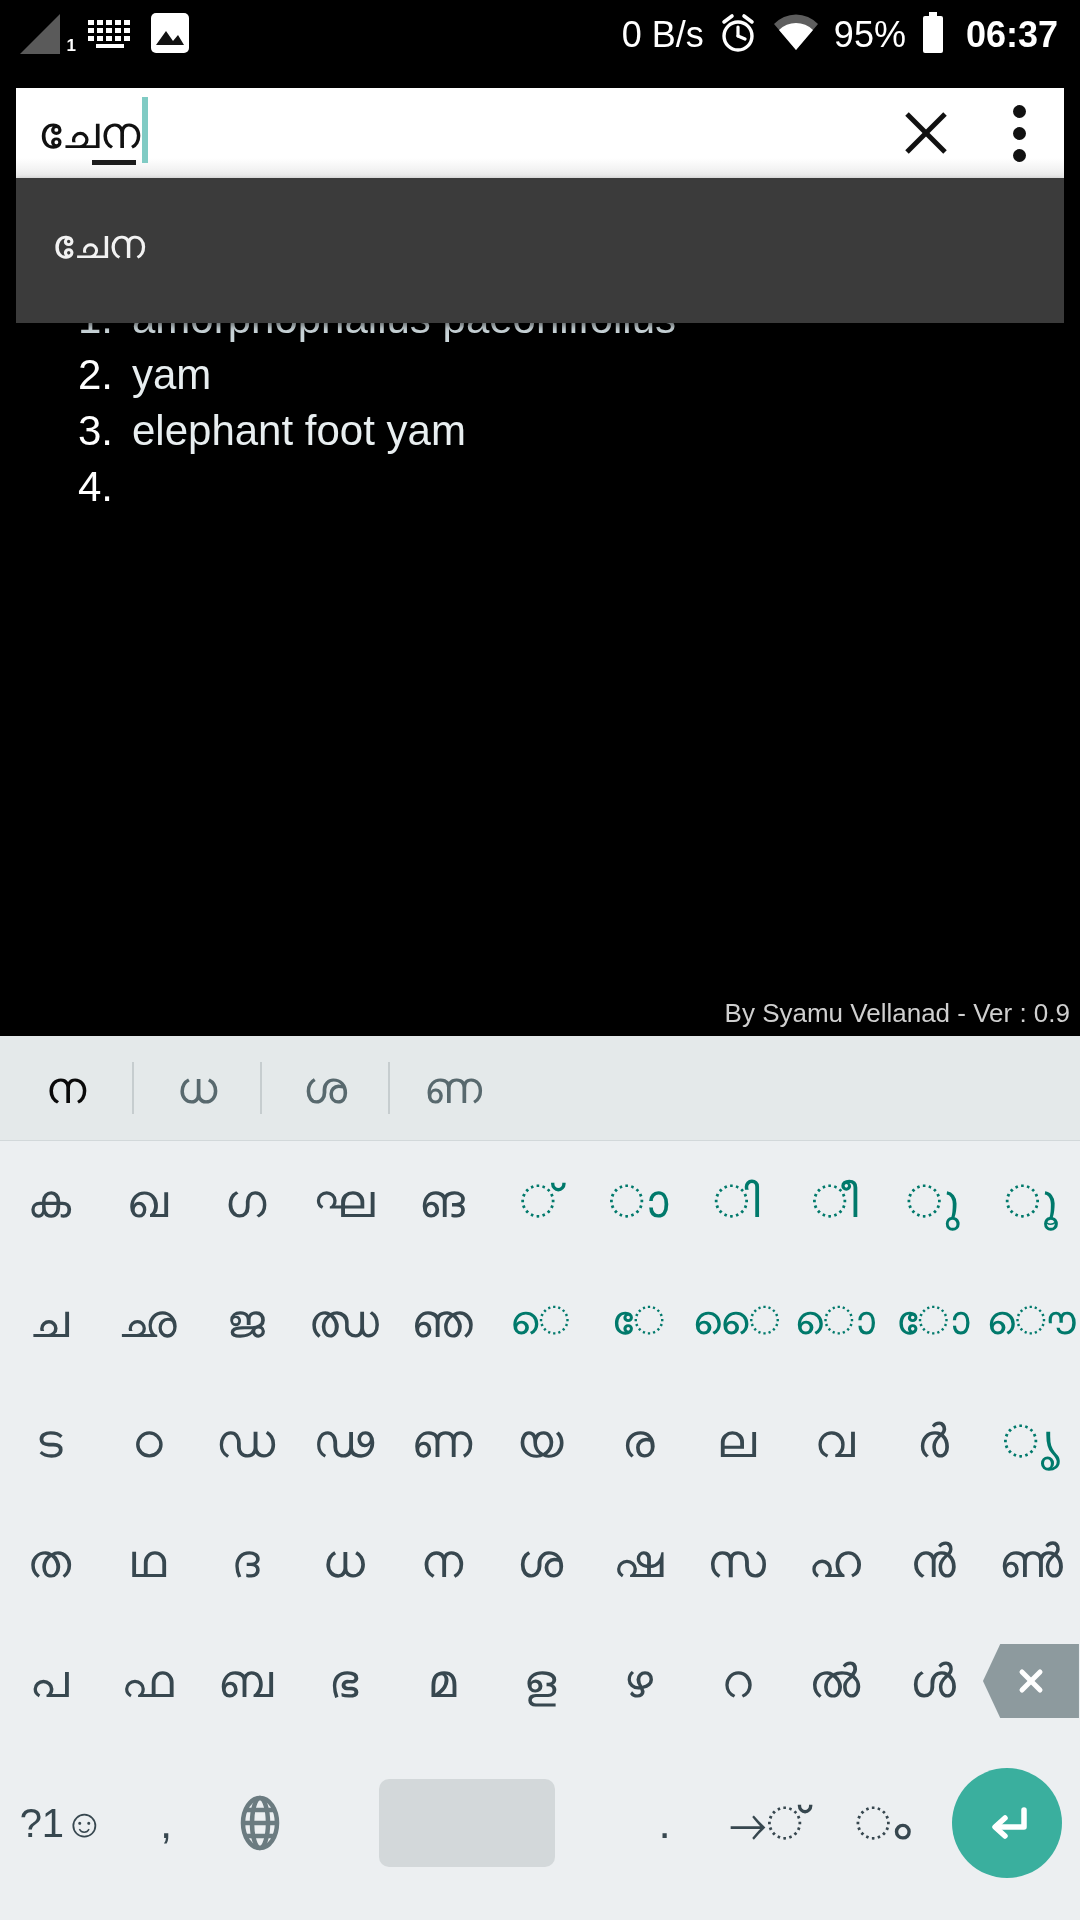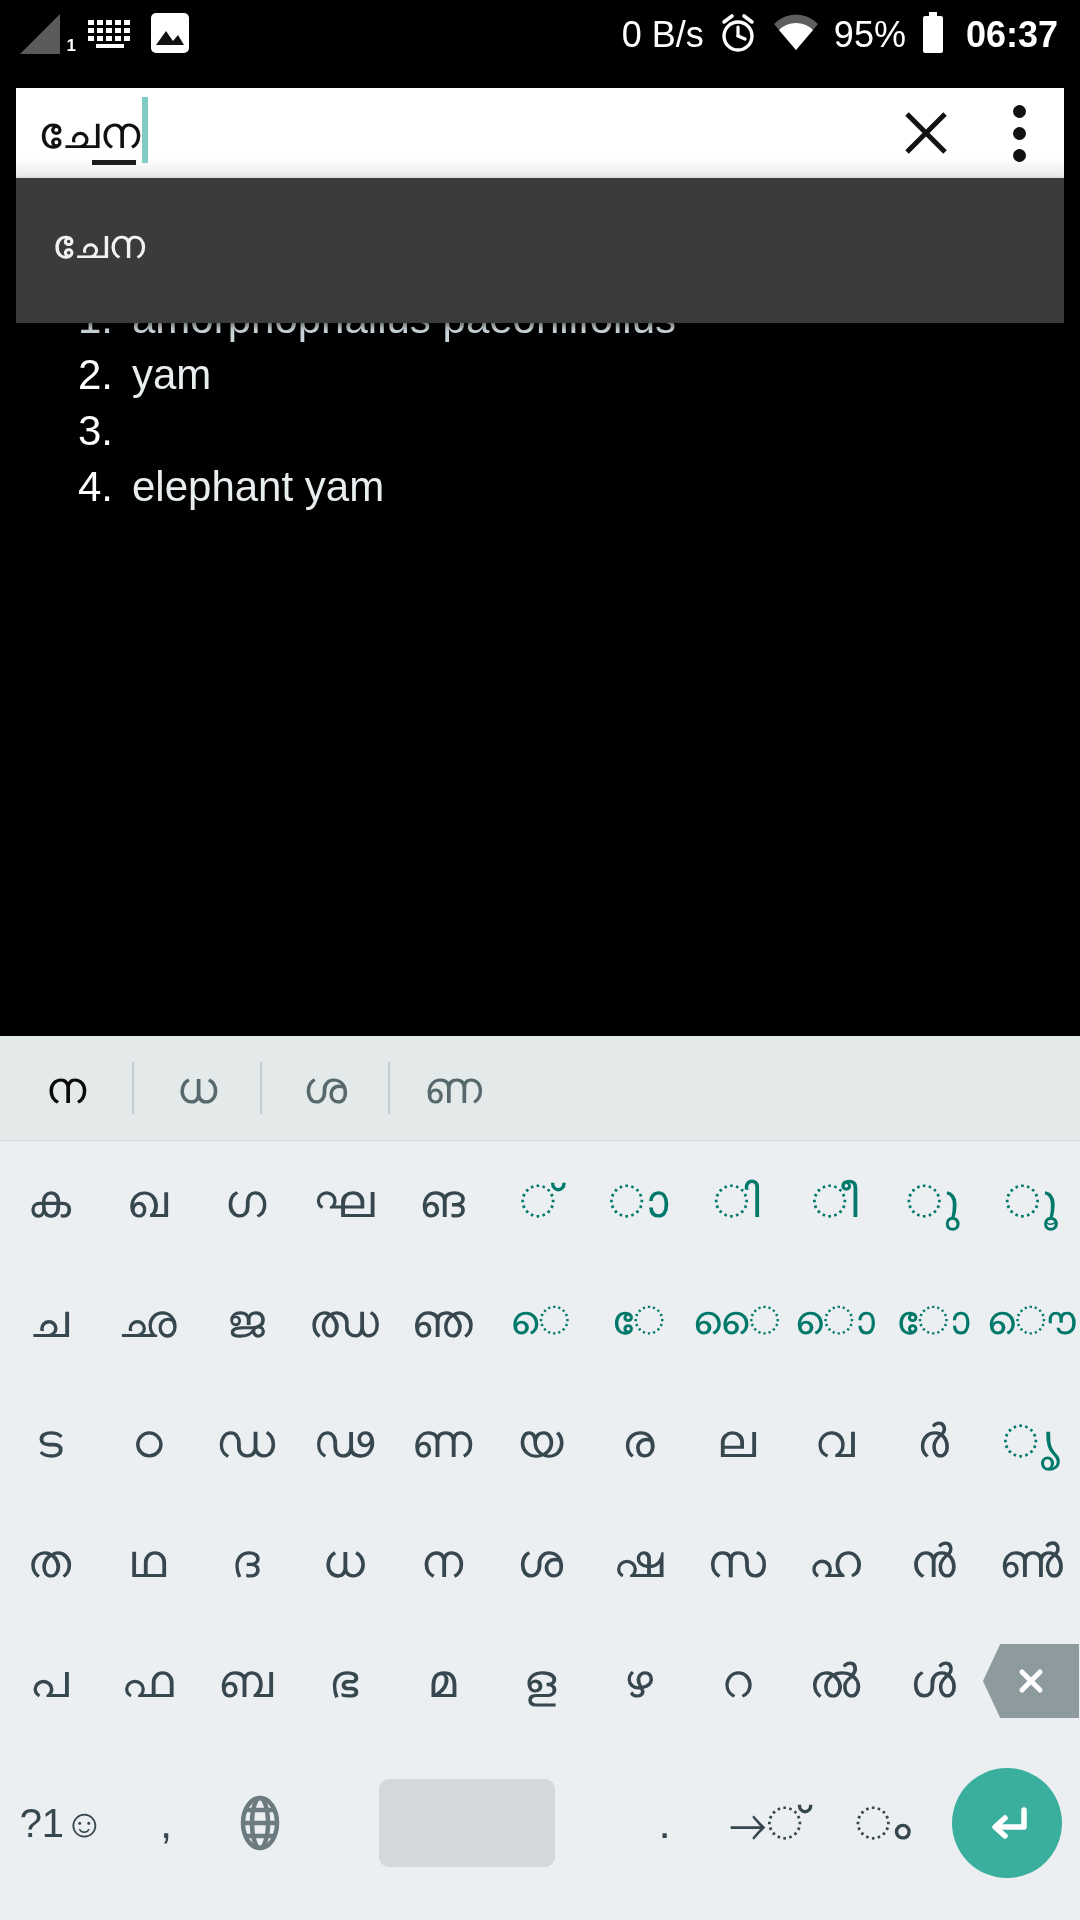--- a/index.html
+++ b/index.html
@@ -236,24 +236,24 @@
     <div class="res-row dim">
       <span class="res-num">1.</span>
       <span class="res-txt">amorphophallus paeoniifolius</span>
     </div>
     <div class="res-row">
       <span class="res-num">2.</span>
       <span class="res-txt">yam</span>
     </div>
     <div class="res-row">
       <span class="res-num">3.</span>
+      <span class="res-txt">elephant foot yam</span>
     </div>
     <div class="res-row">
       <span class="res-num">4.</span>
-      <span class="res-txt">elephant yam</span>
     </div>
   </div>
 
   <div class="searchbar">
     <div class="search-text-wrap">
       <span class="search-value">
         <span>ചേന</span>
         <span class="compose-underline"></span>
       </span>
       <span class="caret"></span>
@@ -268,20 +268,21 @@
       <span class="dot"></span>
       <span class="dot"></span>
       <span class="dot"></span>
     </div>
   </div>
 
   <div class="suggest-pop">
     <div class="suggest-item">ചേന</div>
   </div>
 
+  <div class="credit">By Syamu Vellanad - Ver : 0.9</div>
 
   <div class="keyboard">
 
     <div class="sugg-strip">
       <div class="sugg-cell active" style="width:132px">ന</div>
       <div class="sugg-div"></div>
       <div class="sugg-cell" style="width:126px">ധ</div>
       <div class="sugg-div"></div>
       <div class="sugg-cell" style="width:126px">ശ</div>
       <div class="sugg-div"></div>

